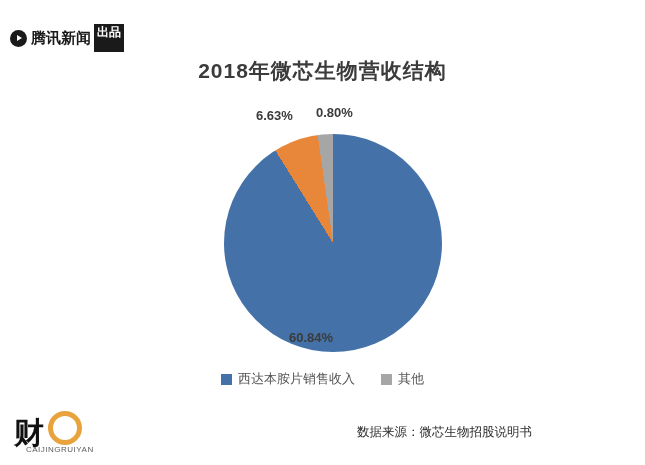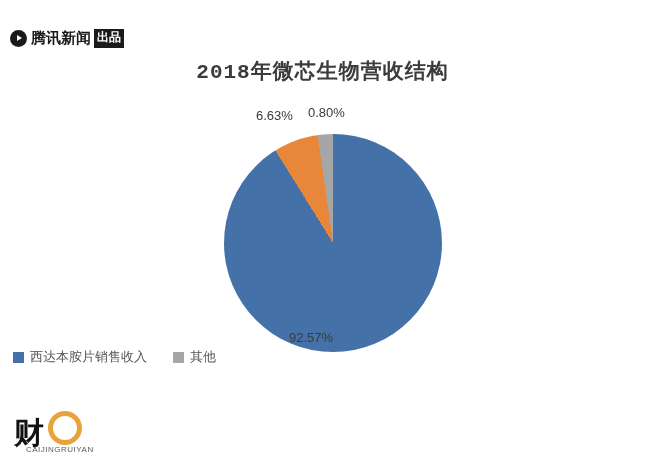--- a/index.html
+++ b/index.html
@@ -54,35 +54,35 @@
     color: #1a1a1a;
     letter-spacing: 0px;
     line-height: 18px;
   }
   .brand-tag {
     margin-left: 3px;
     background: #1a1a1a;
     color: #ffffff;
     font-size: 12px;
     font-weight: bold;
-    padding: 2px 3px 4px 3px;
+    padding: 2px 3px 13px 3px;
     line-height: 13px;
   }
 
   
   .chart-title {
     position: absolute;
     left: 0;
     top: 57px;
     width: 645px;
     text-align: center;
     font-size: 21px;
     font-weight: bold;
     color: #3b3b3b;
-    font-family: Liberation Mono, monospace;
+    font-family: Liberation Sans, sans-serif;
     letter-spacing: 1px;
   }
 
   
   .pie-wrap {
     position: absolute;
     left: 224px;
     top: 134px;
     width: 218px;
     height: 218px;
@@ -90,36 +90,36 @@
   .pie {
     width: 218px;
     height: 218px;
     border-radius: 50%;
   }
 
   
   .dlabel {
     position: absolute;
     font-size: 13px;
-    font-weight: normal;
+    font-weight: bold;
     color: #3b3b3b;
     white-space: nowrap;
   }
   .dlabel-major { left: 289px; top: 330px; }
   .dlabel-mid   { left: 256px; top: 108px; }
-  .dlabel-minor { left: 308px; top: 105px; }
+  .dlabel-minor { left: 316px; top: 105px; }
 
   
   .legend {
     position: absolute;
     left: 0;
-    top: 348px;
+    top: 370px;
     width: 645px;
     display: flex;
-    justify-content: flex-start;
+    justify-content: center;
     align-items: center;
   }
   .legend-item {
     display: flex;
     align-items: center;
     margin: 0 13px;
   }
   .legend-swatch {
     width: 11px;
     height: 11px;
@@ -193,33 +193,34 @@
   </div>
 
   <div class="chart-title">2018年微芯生物营收结构</div>
 
   <div class="pie-wrap">
     <div class="pie" id="pie-shape" style="background: conic-gradient(rgb(68, 114, 168) -5.2deg, rgb(68, 114, 168) 328.052deg, rgb(232, 135, 58) 328.052deg, rgb(232, 135, 58) 351.92deg, rgb(166, 166, 166) 351.92deg, rgb(166, 166, 166) 354.8deg);"></div>
   </div>
 
   <div class="dlabel dlabel-mid">6.63%</div>
   <div class="dlabel dlabel-minor">0.80%</div>
-  <div class="dlabel dlabel-major">92.57%</div>
+  <div class="dlabel dlabel-major">60.84%</div>
 
   <div class="legend">
     <div class="legend-item">
       <span class="legend-swatch" id="sw0" style="background: rgb(68, 114, 168);"></span>
       <span class="legend-label">西达本胺片销售收入</span>
     </div>
     <div class="legend-item">
       <span class="legend-swatch" id="sw2" style="background: rgb(166, 166, 166);"></span>
       <span class="legend-label">其他</span>
     </div>
   </div>
 
+  <div class="source">数据来源：微芯生物招股说明书</div>
 
   <div class="watermark">
     <div class="wm-ring"></div>
     <div class="wm-text">财</div>
     <div class="wm-sub">CAIJINGRUIYAN</div>
   </div>
 
 </div>
 
 </body></html>

